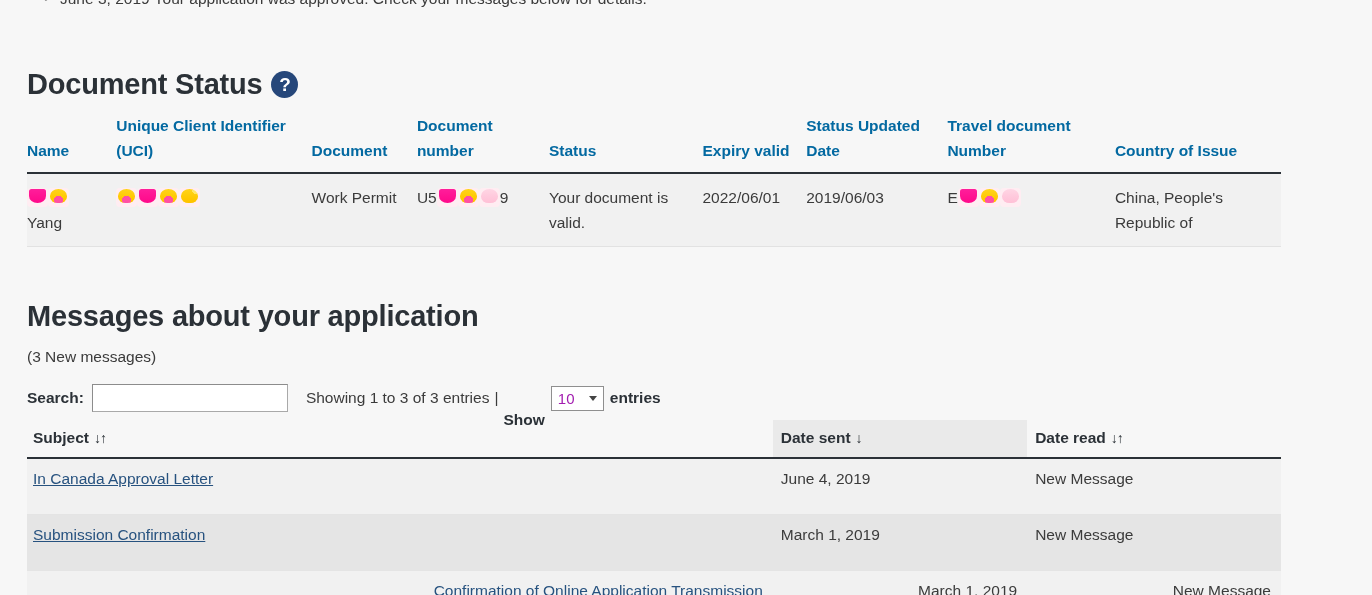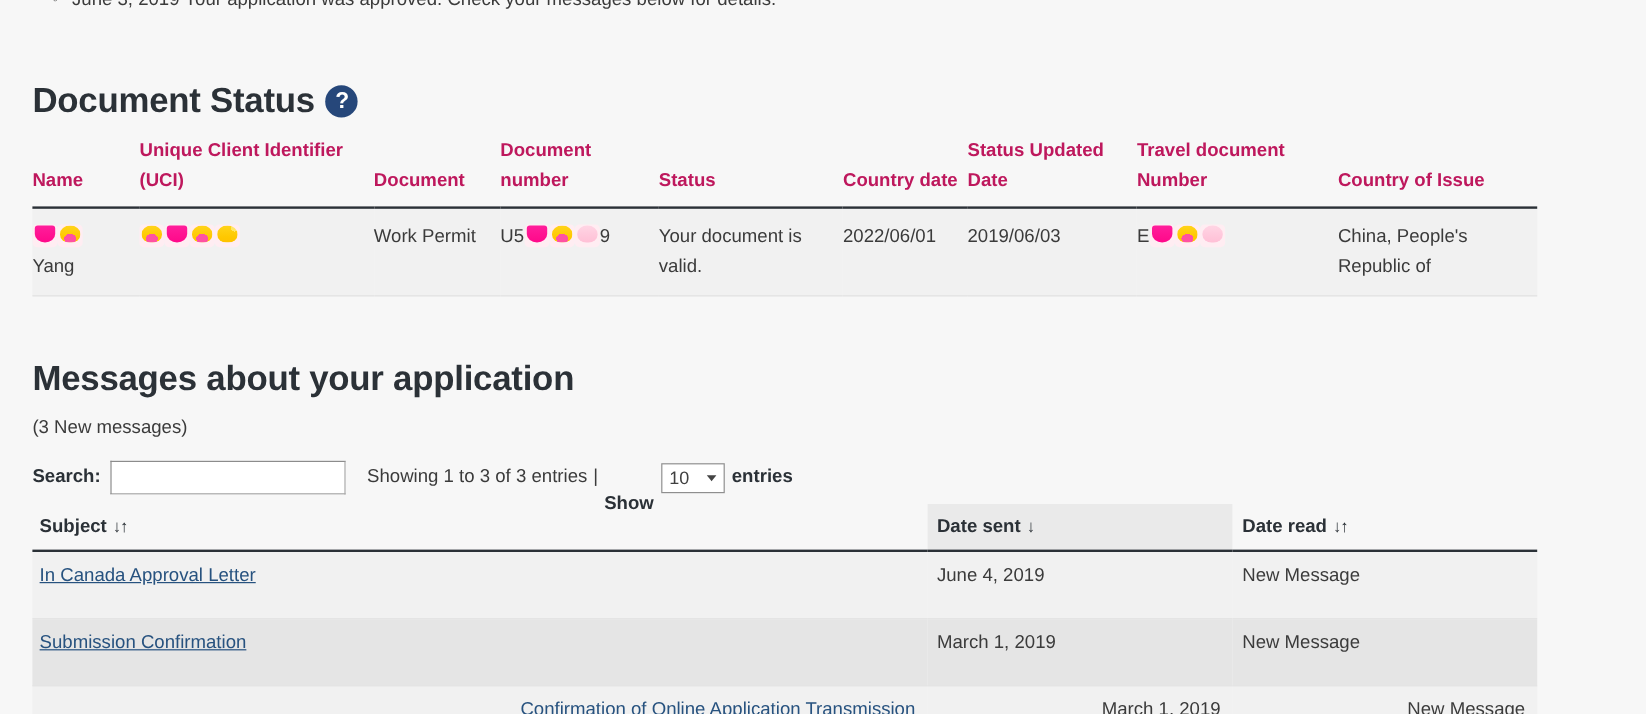--- a/index.html
+++ b/index.html
@@ -107,21 +107,21 @@
     left: 27px;
     top: 113px;
     width: 1254px;
     border-collapse: collapse;
     font-size: 15.5px;
   }
   .doc-table th {
     text-align: left;
     vertical-align: bottom;
     font-weight: bold;
-    color: #be185d;
+    color: #0369a1;
     padding: 0 8px 9px 0;
     font-size: 15.5px;
     line-height: 25px;
     border-bottom: 2px solid #2b3137;
   }
   .doc-table td {
     vertical-align: top;
     padding: 11px 8px 11px 0;
     color: #3b3b3b;
     line-height: 25px;
@@ -236,21 +236,21 @@
     align-items: center;
     justify-content: space-between;
     width: 53px;
     height: 25px;
     box-sizing: border-box;
     border: 1px solid #8f8f8f;
     background: #ffffff;
     margin: 0 6px;
     padding: 0 6px 0 6px;
     font-size: 15px;
-    color: #404040;
+    color: #a21caf;
     cursor: pointer;
     vertical-align: middle;
   }
   .caret {
     width: 0; height: 0;
     border-left: 4px solid transparent;
     border-right: 4px solid transparent;
     border-top: 5px solid #444;
     margin-left: 3px;
   }
@@ -324,21 +324,21 @@
   </div>
 
   <table class="doc-table">
     <thead>
       <tr>
         <th class="c-name">Name</th>
         <th class="c-uci">Unique Client Identifier (UCI)</th>
         <th class="c-doc">Document</th>
         <th class="c-docnum">Document number</th>
         <th class="c-status">Status</th>
-        <th class="c-expiry">Country date</th>
+        <th class="c-expiry">Expiry valid</th>
         <th class="c-updated">Status Updated Date</th>
         <th class="c-travel">Travel document Number</th>
         <th class="c-country">Country of Issue</th>
       </tr>
     </thead>
     <tbody>
       <tr>
         <td>
           <span class="redact"><i class="p"></i><i class="y"></i></span><br>
           <span>Yang</span>

